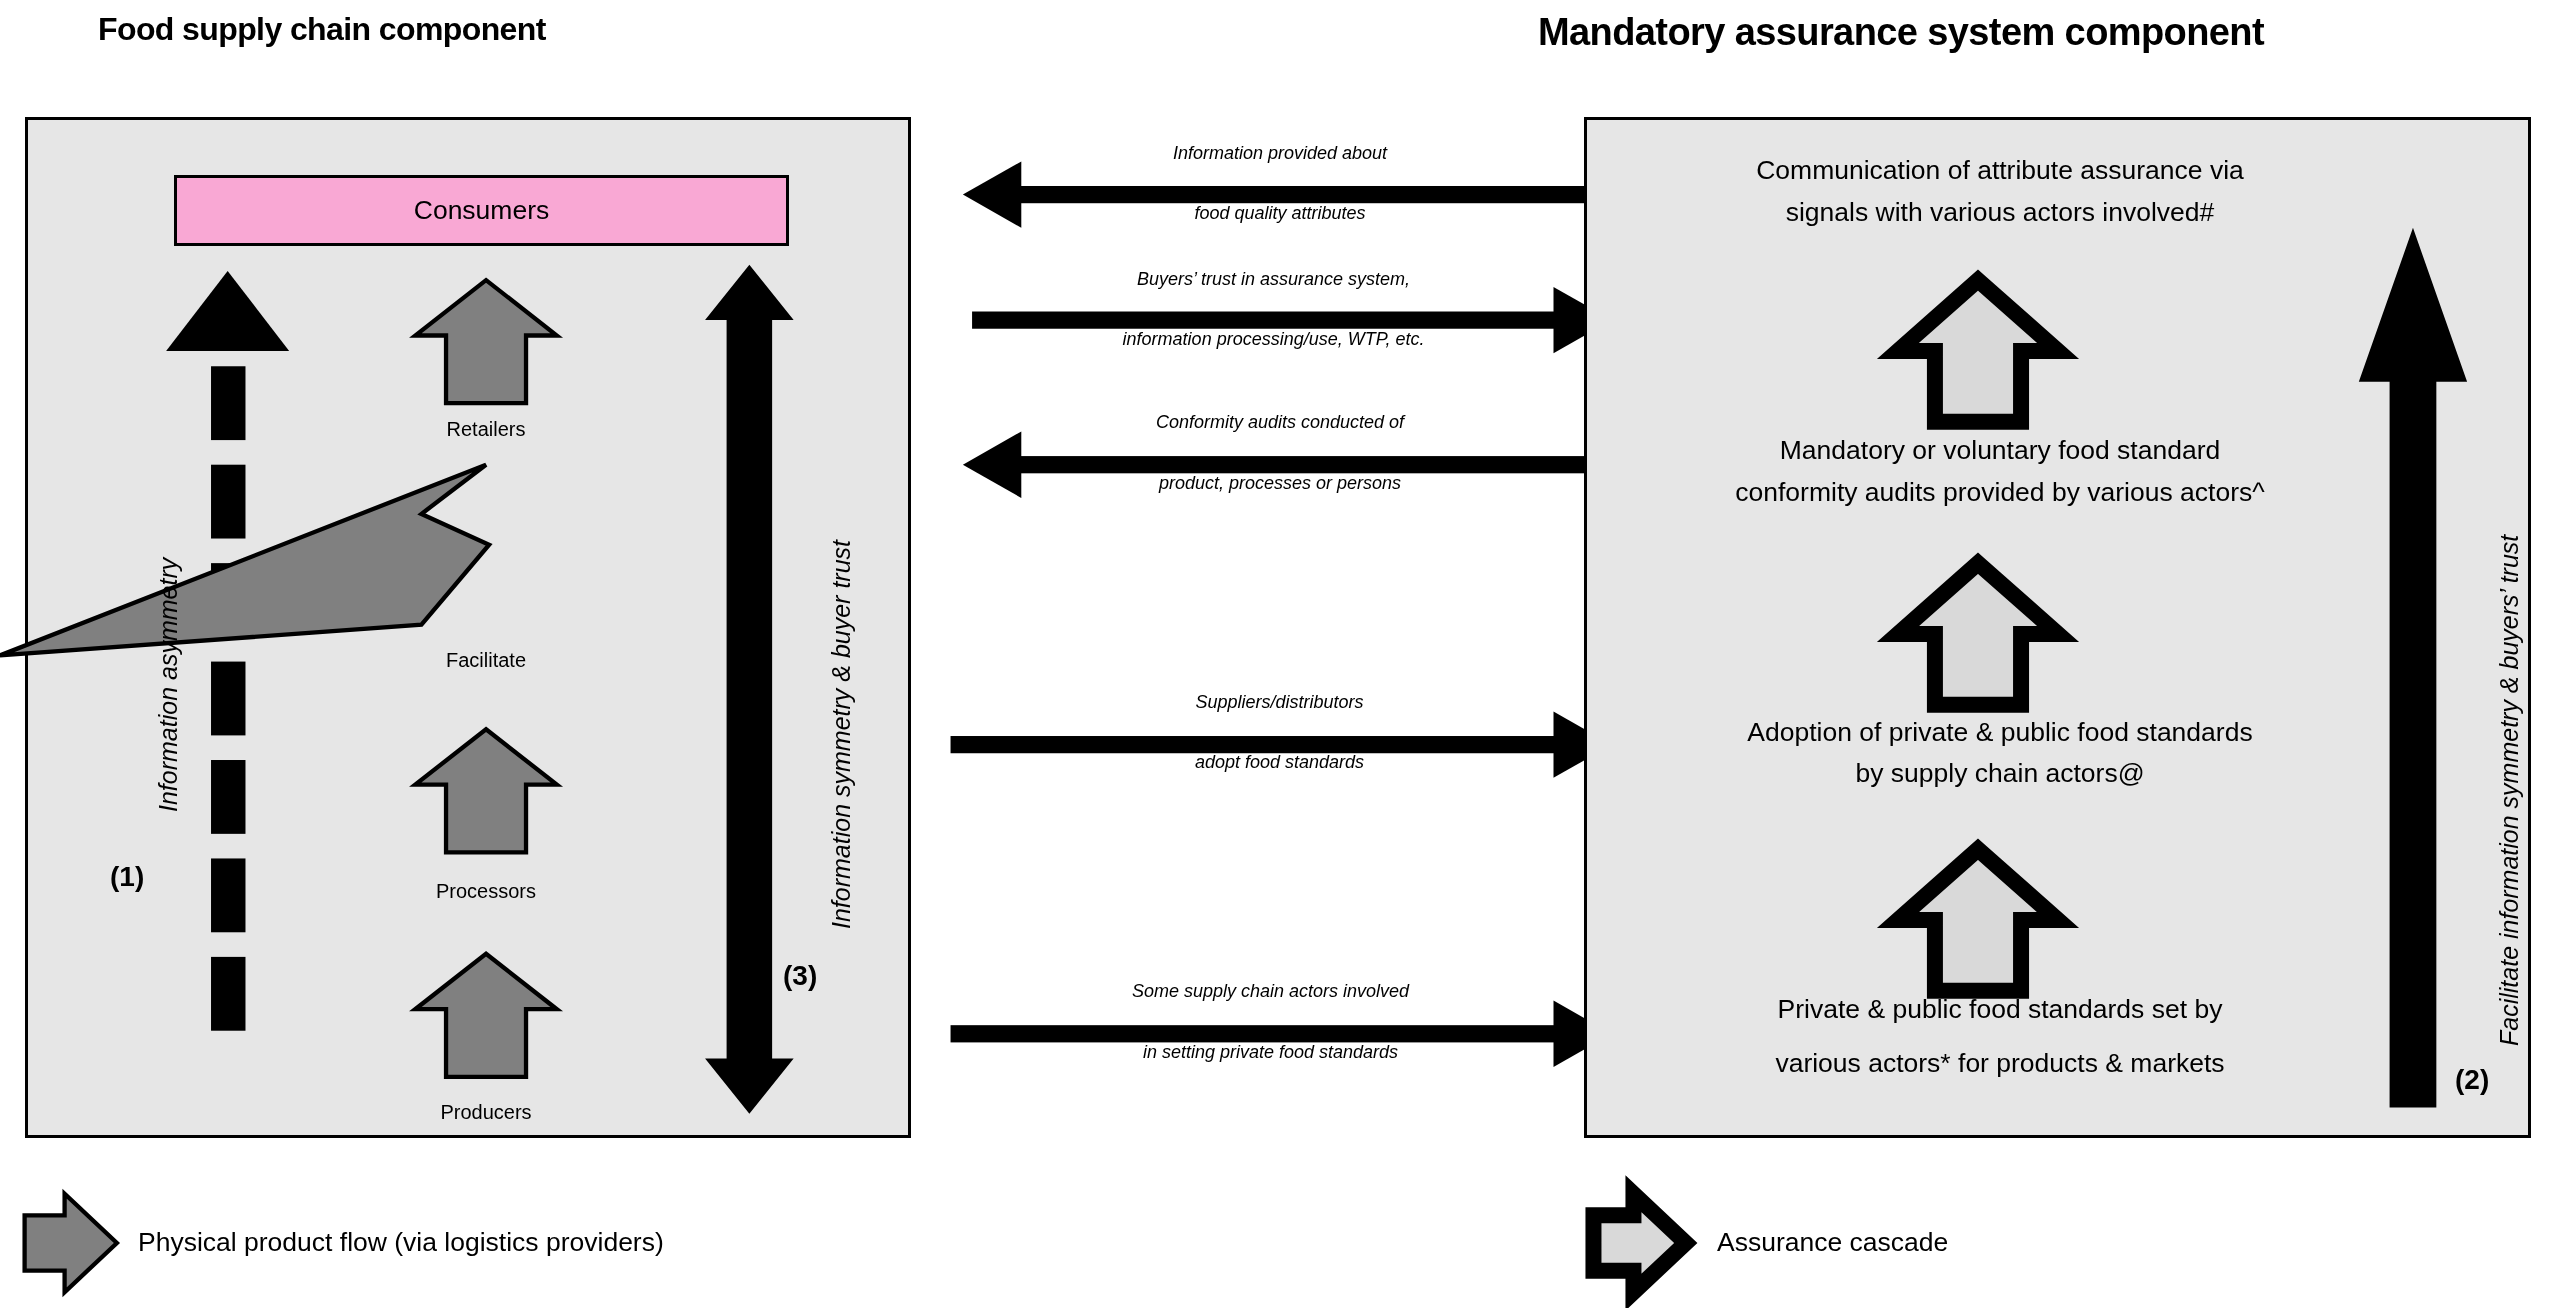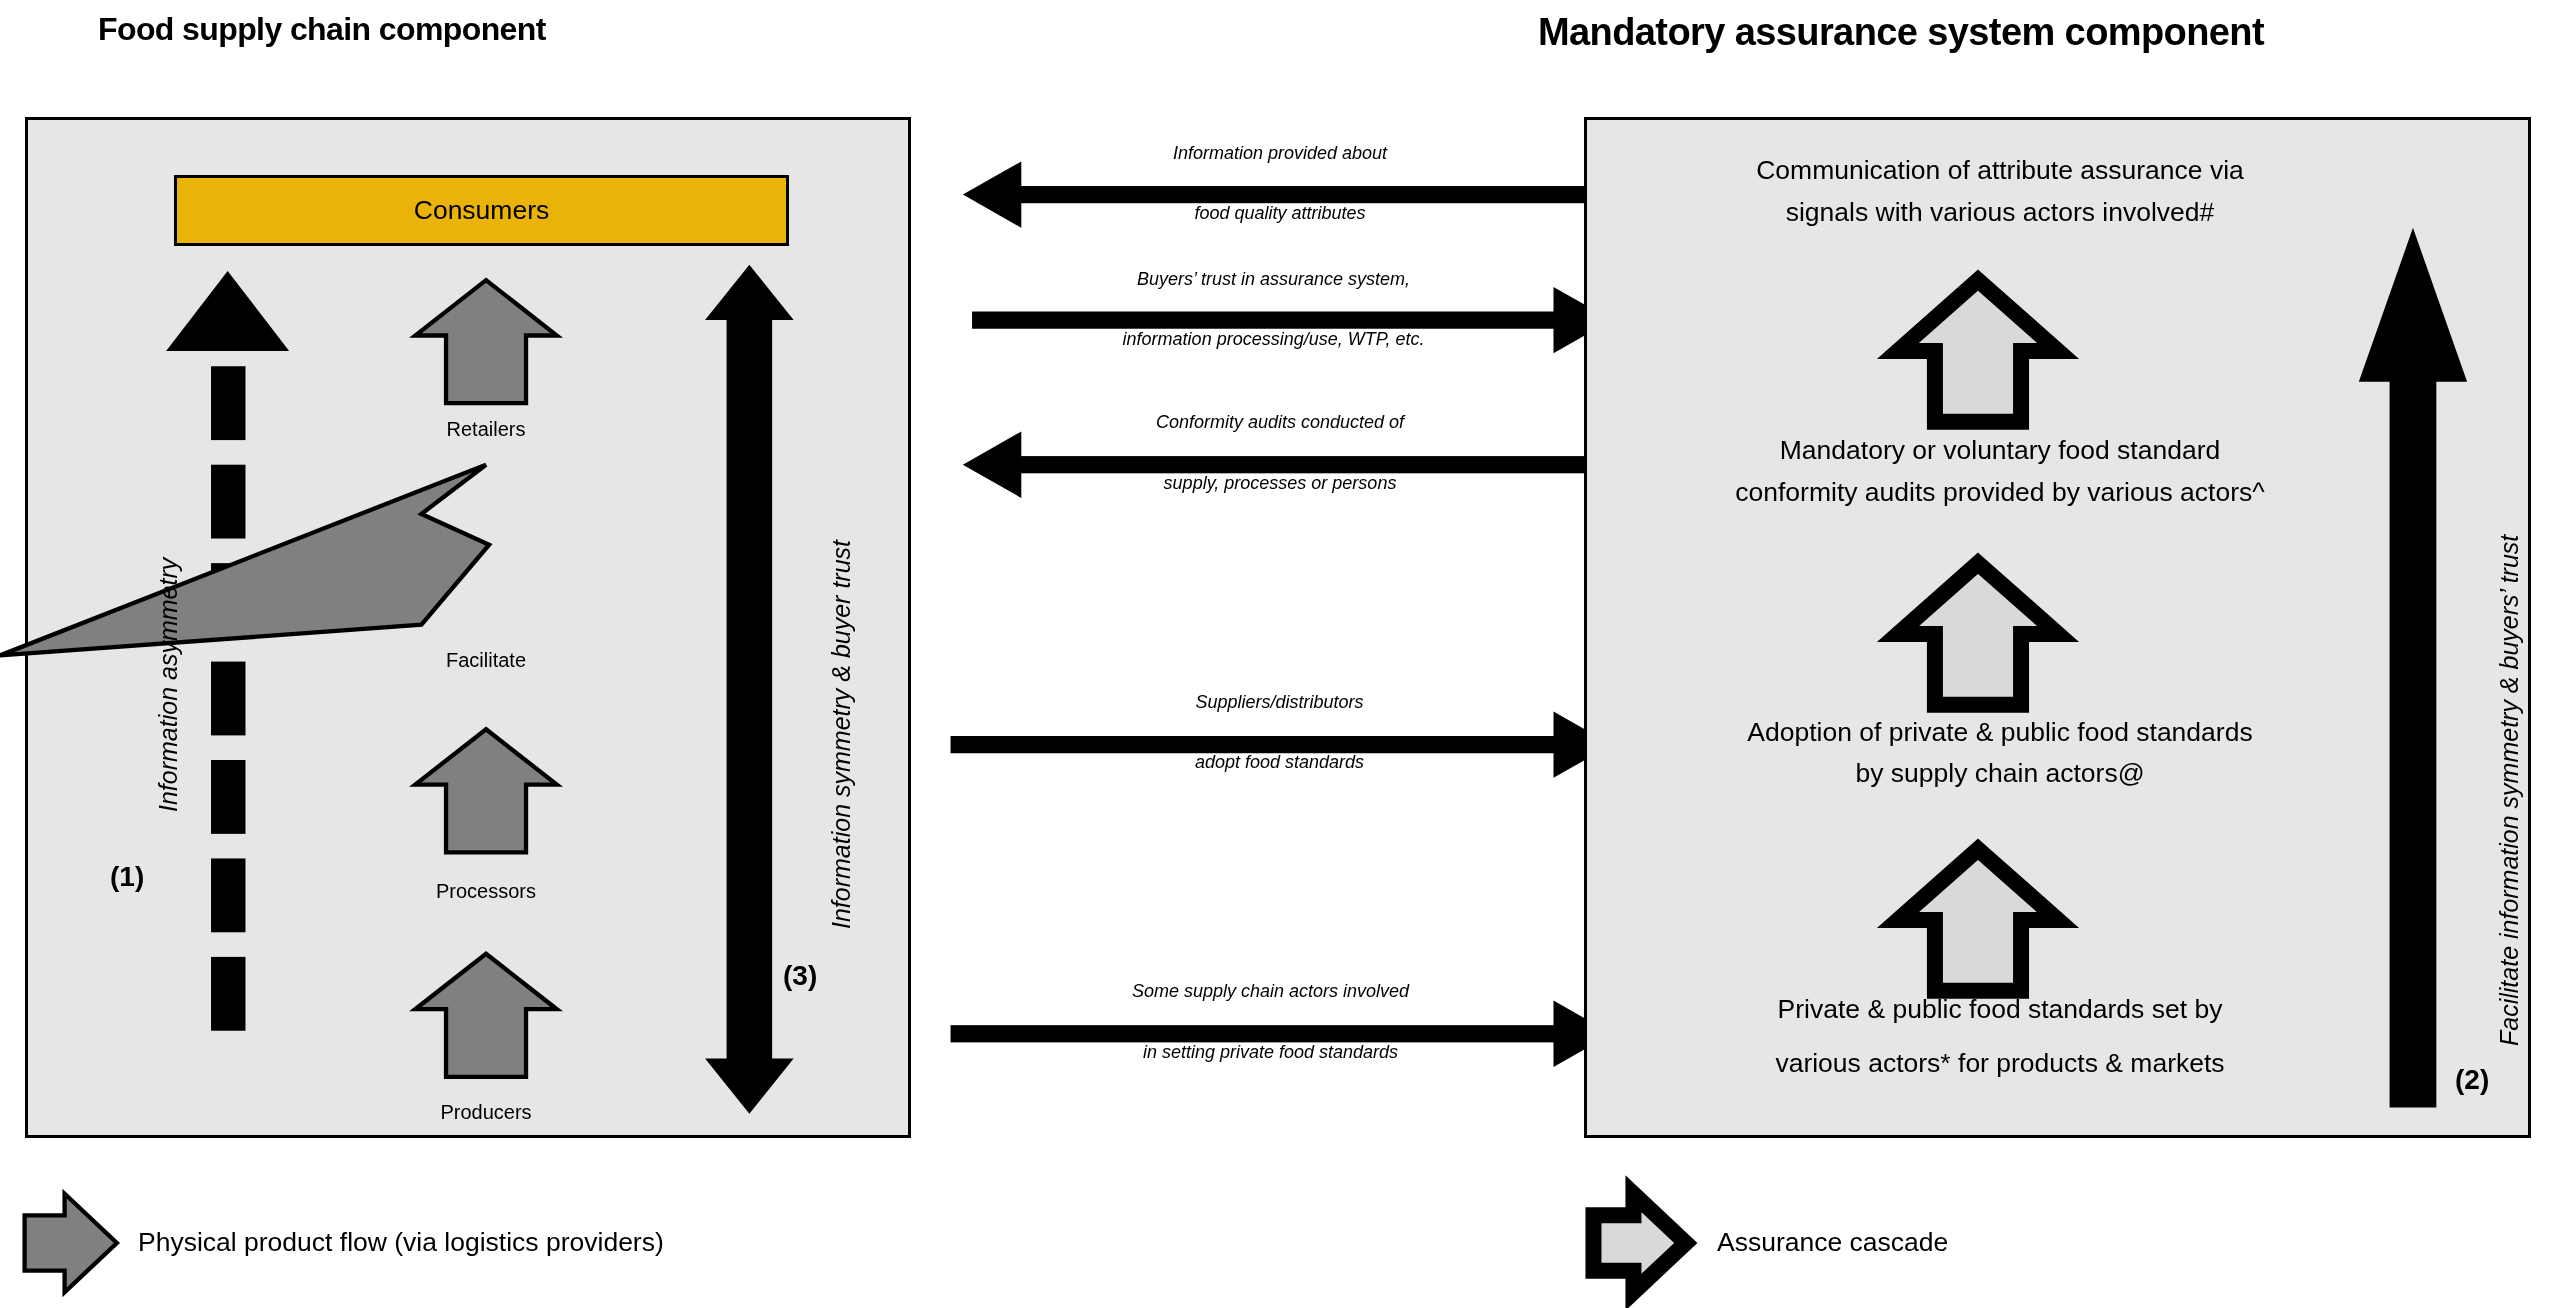--- a/index.html
+++ b/index.html
@@ -8,21 +8,21 @@
 
   .hdr{position:absolute;font-weight:bold;color:#000;white-space:nowrap;}
   #hdr-left{left:98px;top:11px;font-size:32px;letter-spacing:-0.6px;}
   #hdr-right{left:1538px;top:11px;font-size:38px;letter-spacing:-0.6px;}
 
   .panel{position:absolute;background:#e6e6e6;border:3.1px solid #000;box-sizing:border-box;}
   #panel-left{left:24.6px;top:117px;width:886px;height:1021px;}
   #panel-right{left:1584px;top:117px;width:947px;height:1021px;}
 
   .consumers-box{position:absolute;left:174px;top:175px;width:615px;height:71px;
-    background:#eab308;border:3.1px solid #000;box-sizing:border-box;
+    background:#f9a8d4;border:3.1px solid #000;box-sizing:border-box;
     display:flex;align-items:center;justify-content:center;}
   .consumers-box span{font-size:26.5px;color:#000;}
   .tierlabel{position:absolute;font-size:20px;color:#000;text-align:center;width:258px;}
 
   
   .vlabel{position:absolute;transform-origin:0 0;transform:rotate(-90deg);
     font-style:italic;font-size:25px;white-space:nowrap;color:#000;}
   .vnum{position:absolute;font-weight:bold;font-size:28px;color:#000;}
 
   
@@ -117,21 +117,21 @@
     </g>
   </svg>
 
   <div class="midlbl nosel" style="left:1003px;top:143px;width:554px;">Information provided about</div>
   <div class="midlbl nosel" style="left:1003px;top:203px;width:554px;">food quality attributes</div>
 
   <div class="midlbl nosel" style="left:972px;top:269px;width:603px;">Buyers’ trust in assurance system,</div>
   <div class="midlbl nosel" style="left:972px;top:329px;width:603px;">information processing/use, WTP, etc.</div>
 
   <div class="midlbl nosel" style="left:1003px;top:412px;width:554px;">Conformity audits conducted of</div>
-  <div class="midlbl nosel" style="left:1003px;top:473px;width:554px;">supply, processes or persons</div>
+  <div class="midlbl nosel" style="left:1003px;top:473px;width:554px;">product, processes or persons</div>
 
   <div class="midlbl nosel" style="left:984px;top:692px;width:591px;">Suppliers/distributors</div>
   <div class="midlbl nosel" style="left:984px;top:752px;width:591px;">adopt food standards</div>
 
   <div class="midlbl nosel" style="left:966px;top:981px;width:609px;">Some supply chain actors involved</div>
   <div class="midlbl nosel" style="left:966px;top:1042px;width:609px;">in setting private food standards</div>
 
   <div class="panel" id="panel-right"></div>
 
   <div class="rtext nosel" style="left:1637px;top:154px;width:726px;">Communication of attribute assurance via</div>

